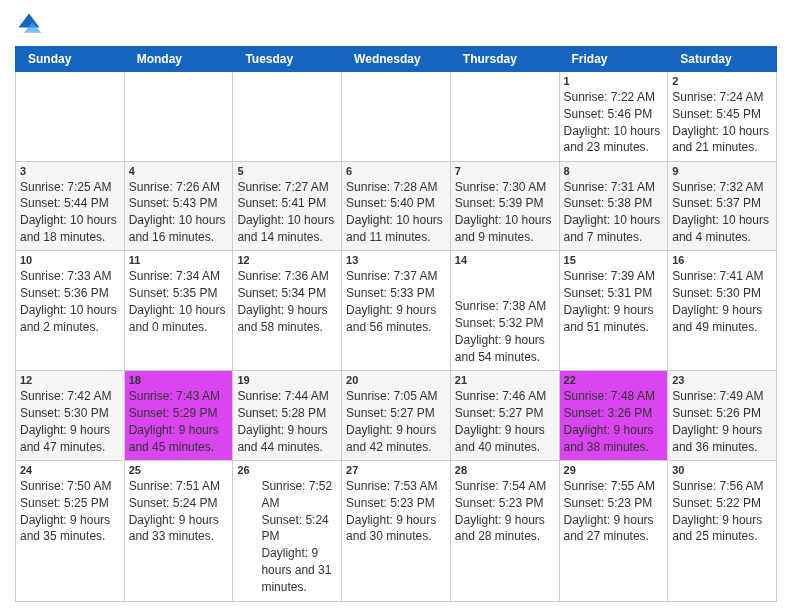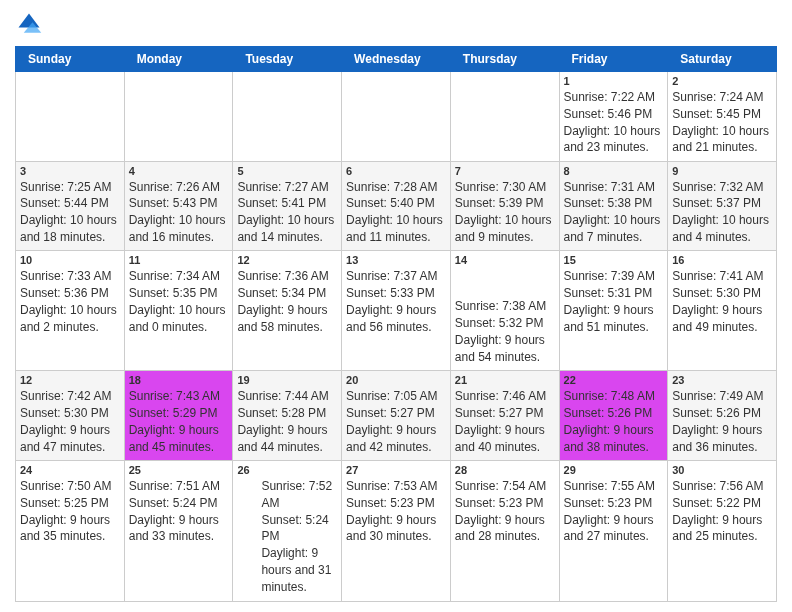--- a/index.html
+++ b/index.html
@@ -262,21 +262,21 @@
           </td>
           <td style="background: rgb(245, 245, 245);">
             <span class="day-num">21</span>
             <div class="day-info" style="white-space: pre-line;">Sunrise: 7:46 AM
 Sunset: 5:27 PM
 Daylight: 9 hours and 40 minutes.</div>
           </td>
           <td style="background: #d946ef;">
             <span class="day-num">22</span>
             <div class="day-info" style="white-space: pre-line;">Sunrise: 7:48 AM
-Sunset: 5:26 PM
+Sunset: 3:26 PM
 Daylight: 9 hours and 38 minutes.</div>
           </td>
           <td style="background: rgb(245, 245, 245);">
             <span class="day-num">23</span>
             <div class="day-info" style="white-space: pre-line;">Sunrise: 7:49 AM
 Sunset: 5:26 PM
 Daylight: 9 hours and 36 minutes.</div>
           </td>
         </tr>
         <tr>

